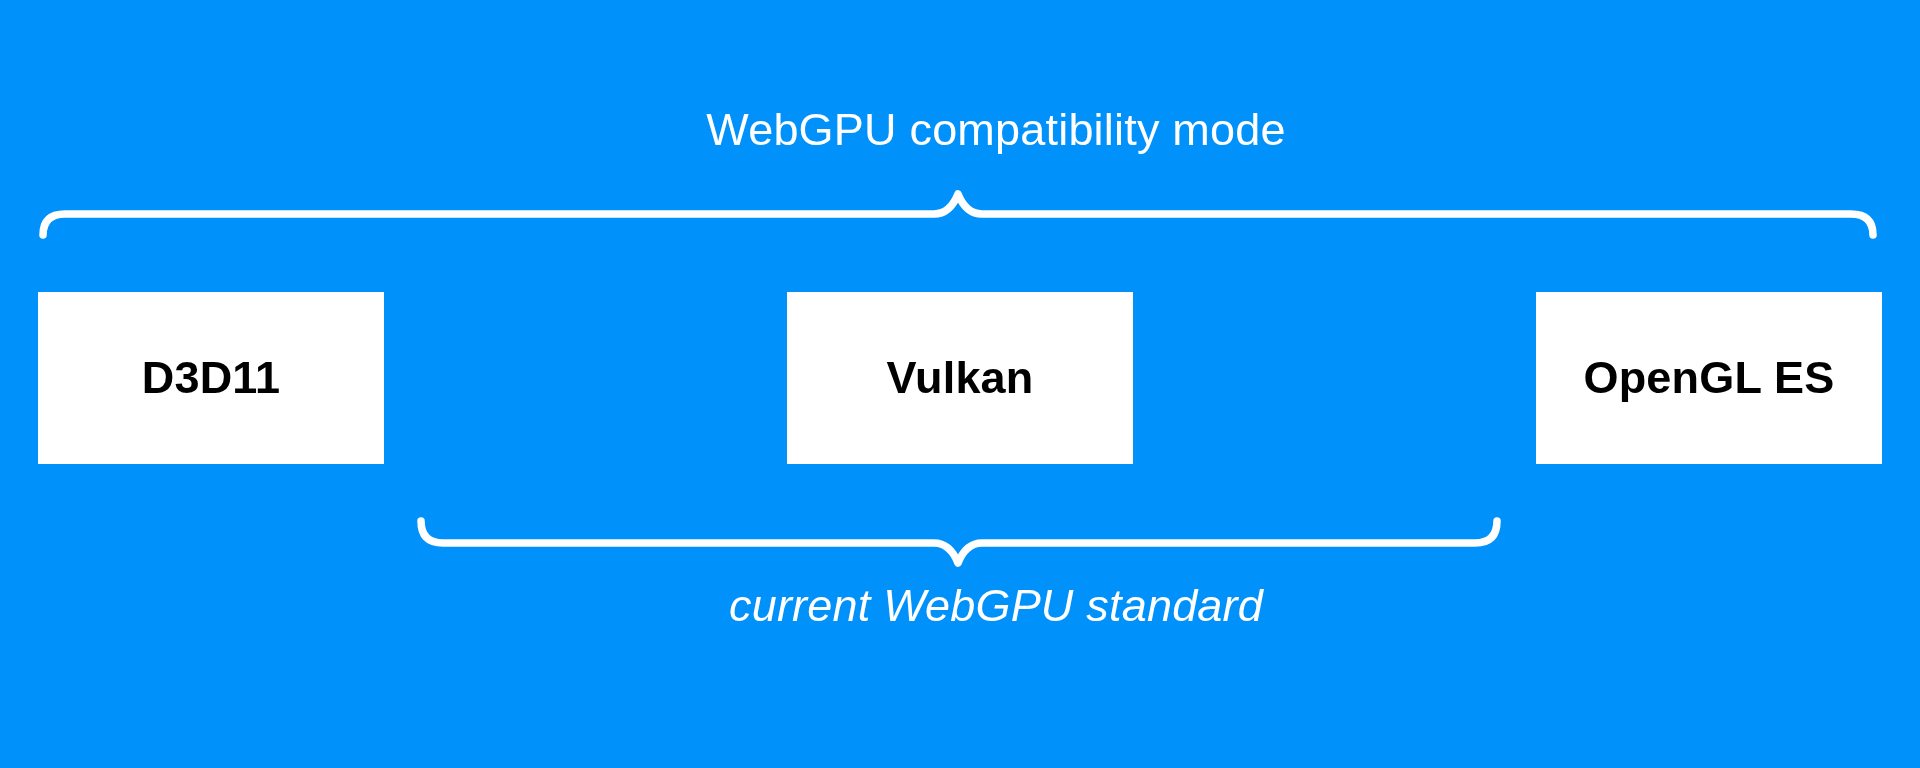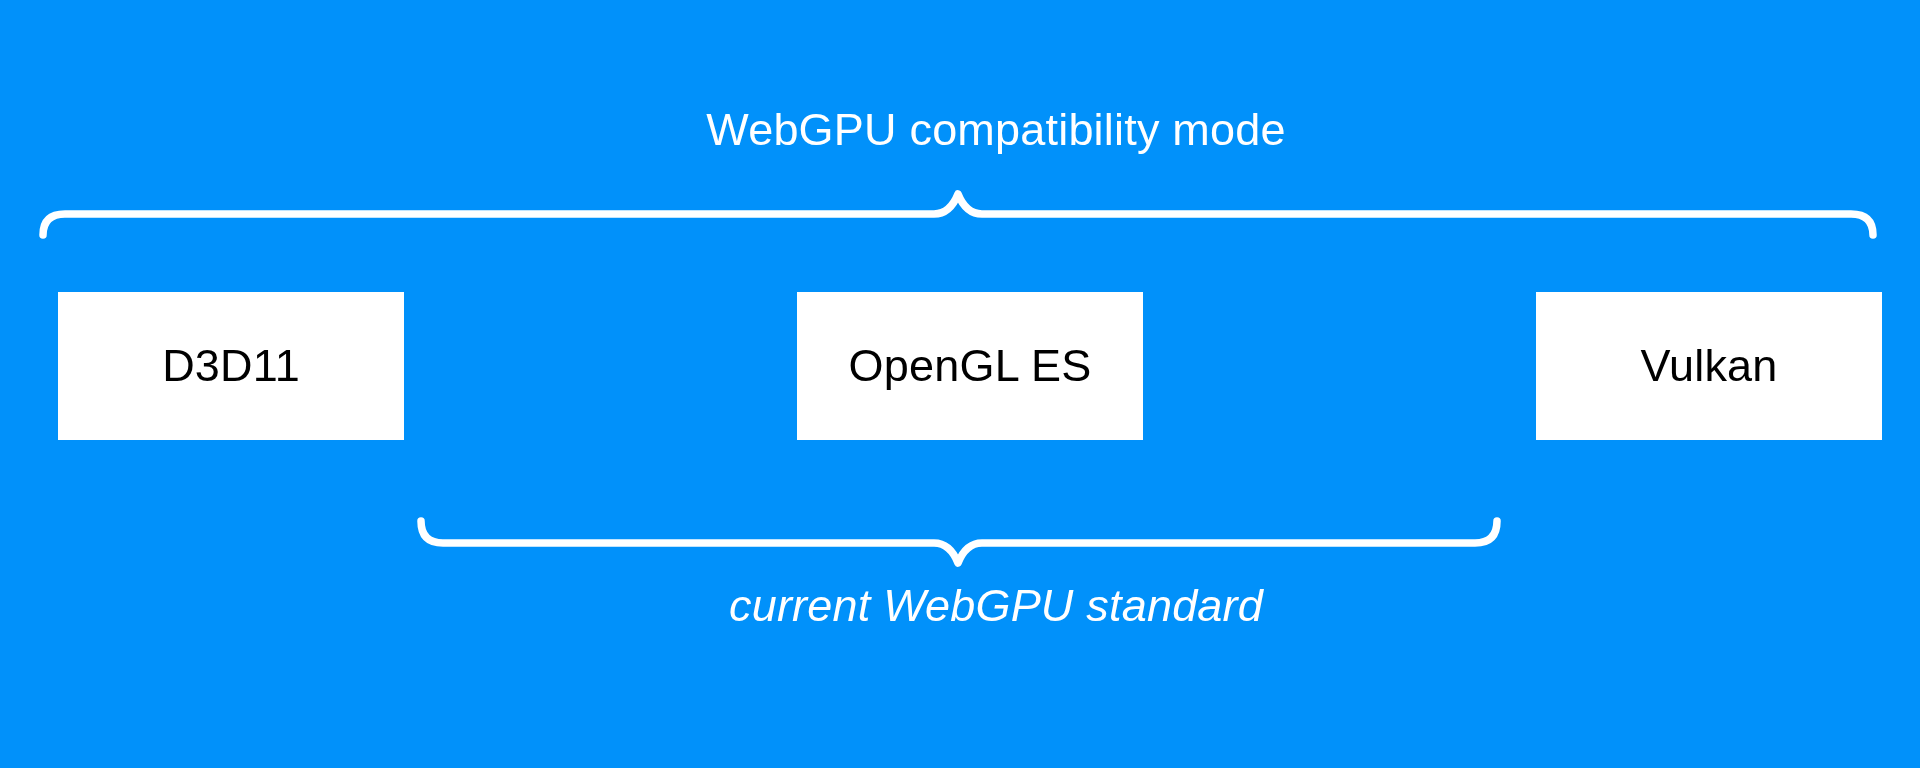--- a/index.html
+++ b/index.html
@@ -52,30 +52,29 @@
     position: absolute;
     left: 38px;
     top: 292px;
     width: 1844px;
     height: 172px;
     display: flex;
     justify-content: space-between;
   }
   .api-box {
     width: 346px;
-    height: 148px;
+    height: 172px;
     background: var(--color-box-bg, #FFFFFF);
     display: flex;
     align-items: center;
     justify-content: center;
     font-size: 45px;
-    font-weight: 400;
+    font-weight: 700;
     color: var(--color-box-text, #000000);
     letter-spacing: 0.2px;
-    margin-left: 20px;
   }
 </style>
 </head>
 <body>
 
 <div class="canvas">
 
   <div class="brace-label top-label">WebGPU compatibility mode</div>
 
   <svg class="brace-svg" viewBox="0 0 1920 768">
@@ -90,19 +89,19 @@
              Q 421 543 443 543
              L 934 543
              Q 950 543 958 563
              Q 966 543 982 543
              L 1475 543
              Q 1497 543 1497 521"></path>
   </svg>
 
   <div class="boxes-row">
     <div class="api-box">D3D11</div>
+    <div class="api-box">Vulkan</div>
     <div class="api-box">OpenGL ES</div>
-    <div class="api-box">Vulkan</div>
   </div>
 
   <div class="brace-label bottom-label">current WebGPU standard</div>
 
 </div>
 
 </body></html>

